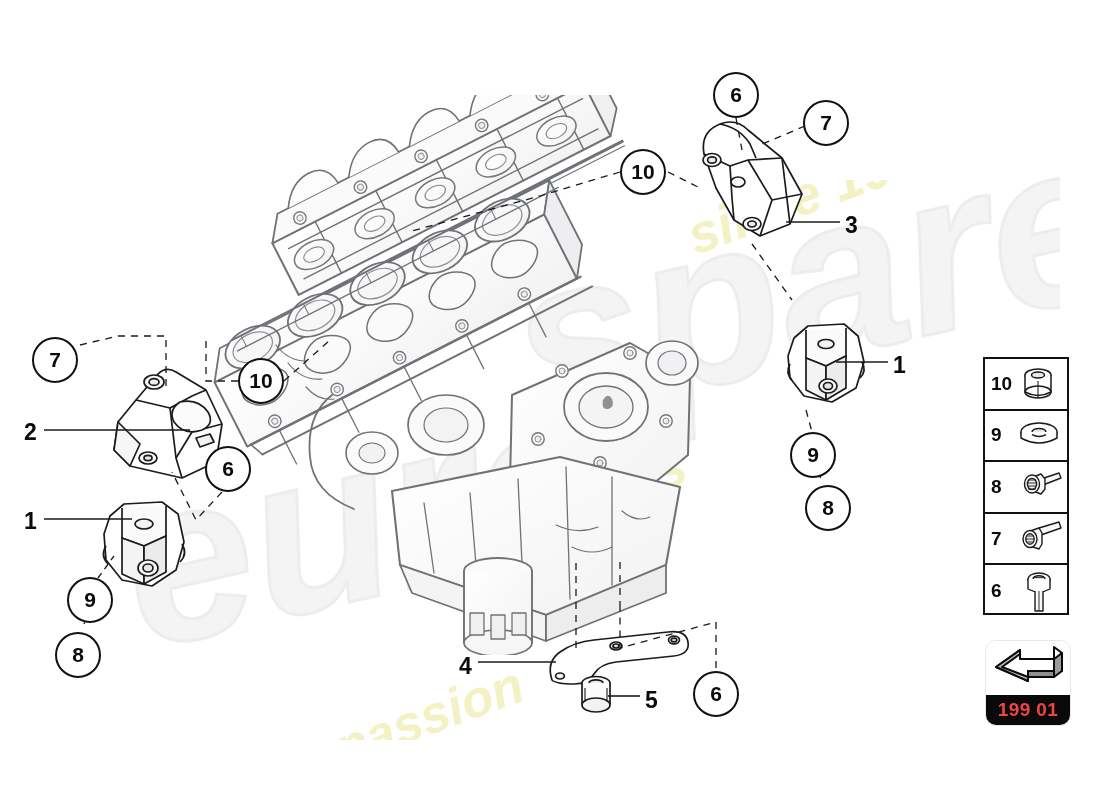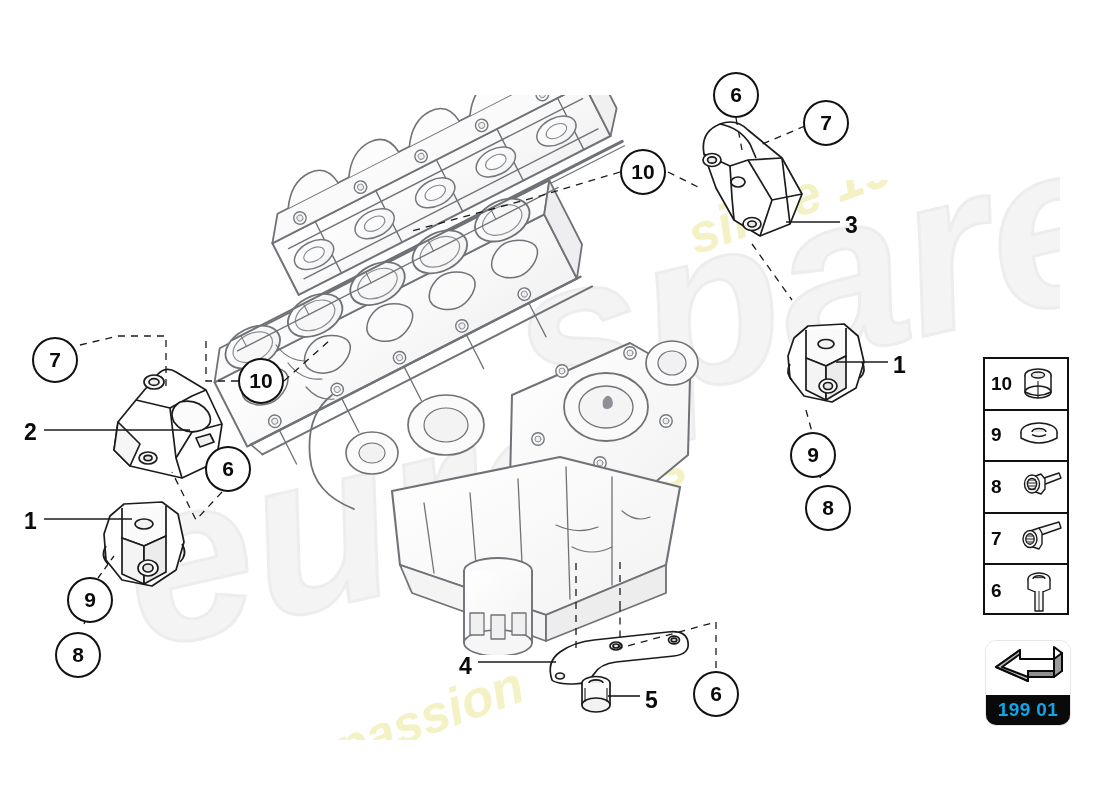--- a/index.html
+++ b/index.html
@@ -21,21 +21,21 @@
           border:2.2px solid #111;background:#fff;box-sizing:border-box;z-index:45;}
   .legrow{position:relative;height:51.6px;border-bottom:2.2px solid #111;box-sizing:border-box;}
   .legrow:last-child{border-bottom:none;}
   .legnum{position:absolute;left:6px;top:50%;transform:translateY(-50%);
           font-size:19px;font-weight:bold;color:#0b0b0b;}
   .legart{position:absolute;right:4px;top:50%;transform:translateY(-50%);}
   
   #badge{position:absolute;left:985px;top:640px;width:84px;height:84px;
          background:#fff;border:1.5px solid #e7e7e7;border-radius:11px;overflow:hidden;z-index:45;}
   #badge .art{height:54px;position:relative;background:#fff;}
-  #badge .bar{height:30px;background:#0a0a0a;color:#0ea5e9;font-size:19px;font-weight:bold;
+  #badge .bar{height:30px;background:#0a0a0a;color:#ef4444;font-size:19px;font-weight:bold;
               display:flex;align-items:center;justify-content:center;letter-spacing:.4px;}
   
   .wm{position:absolute;pointer-events:none;user-select:none;}
 </style>
 </head>
 <body>
 
 <div id="stage">
 
   <div class="wm" style="left:60px;top:150px;width:1000px;height:520px;">

